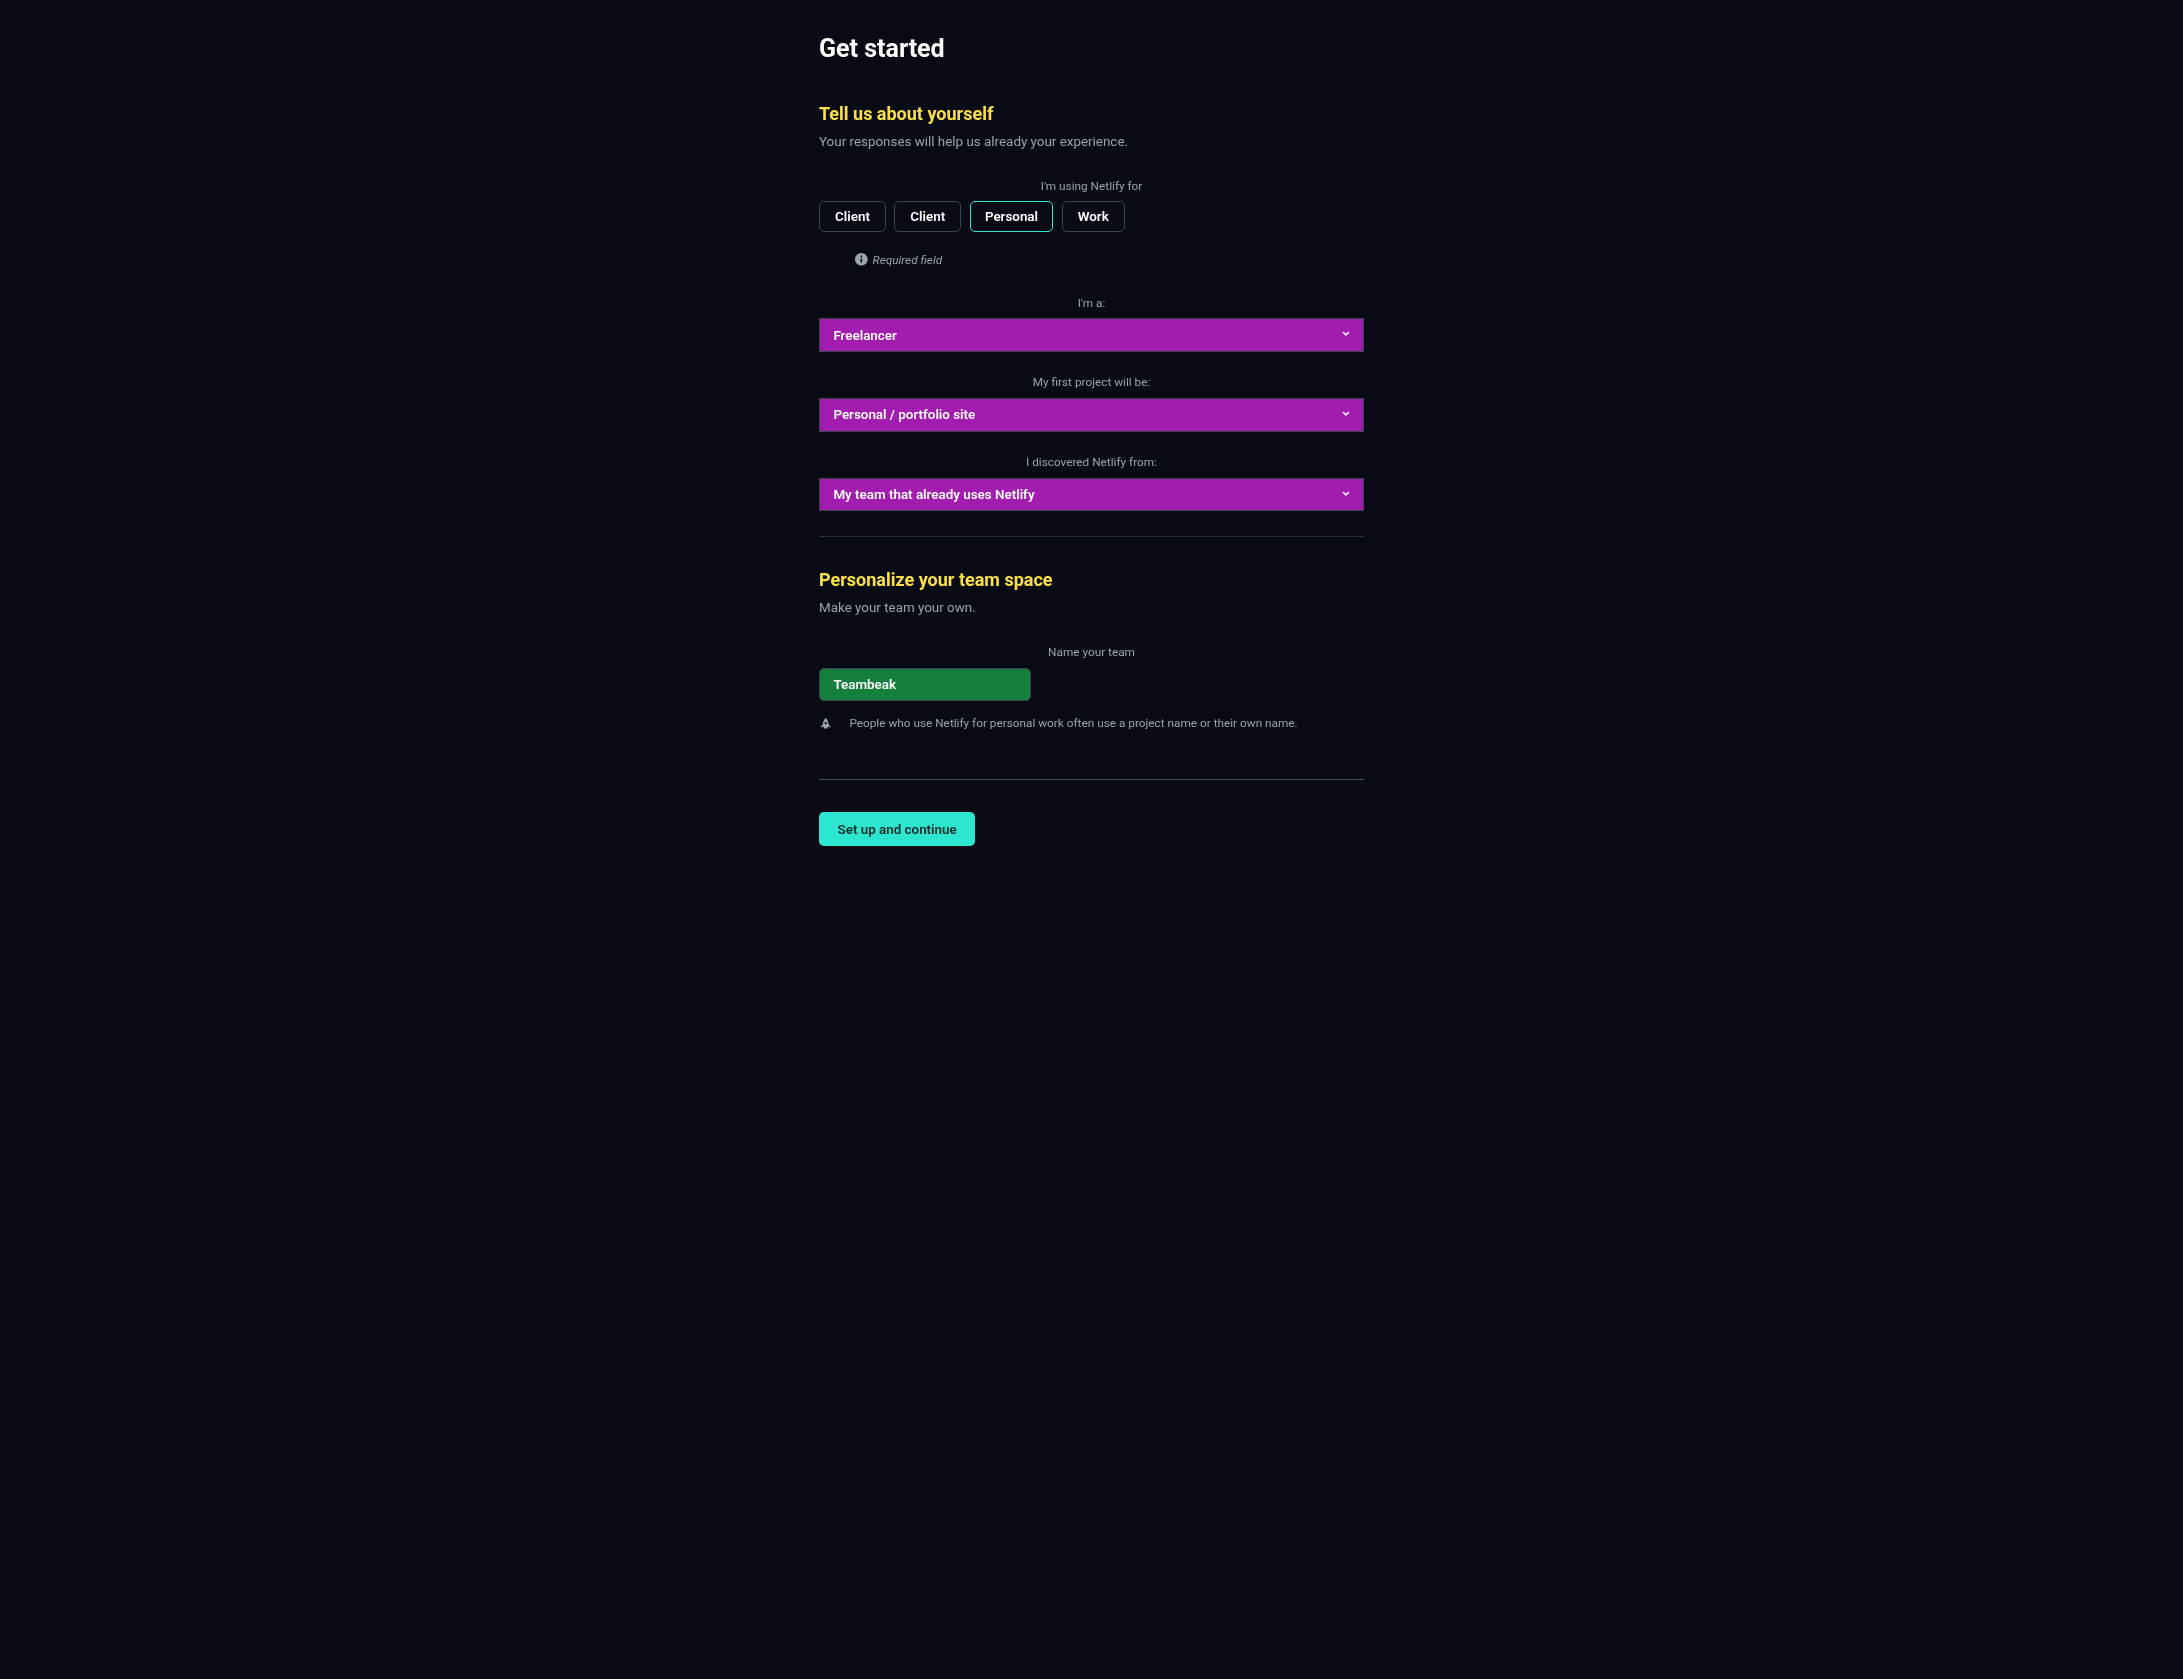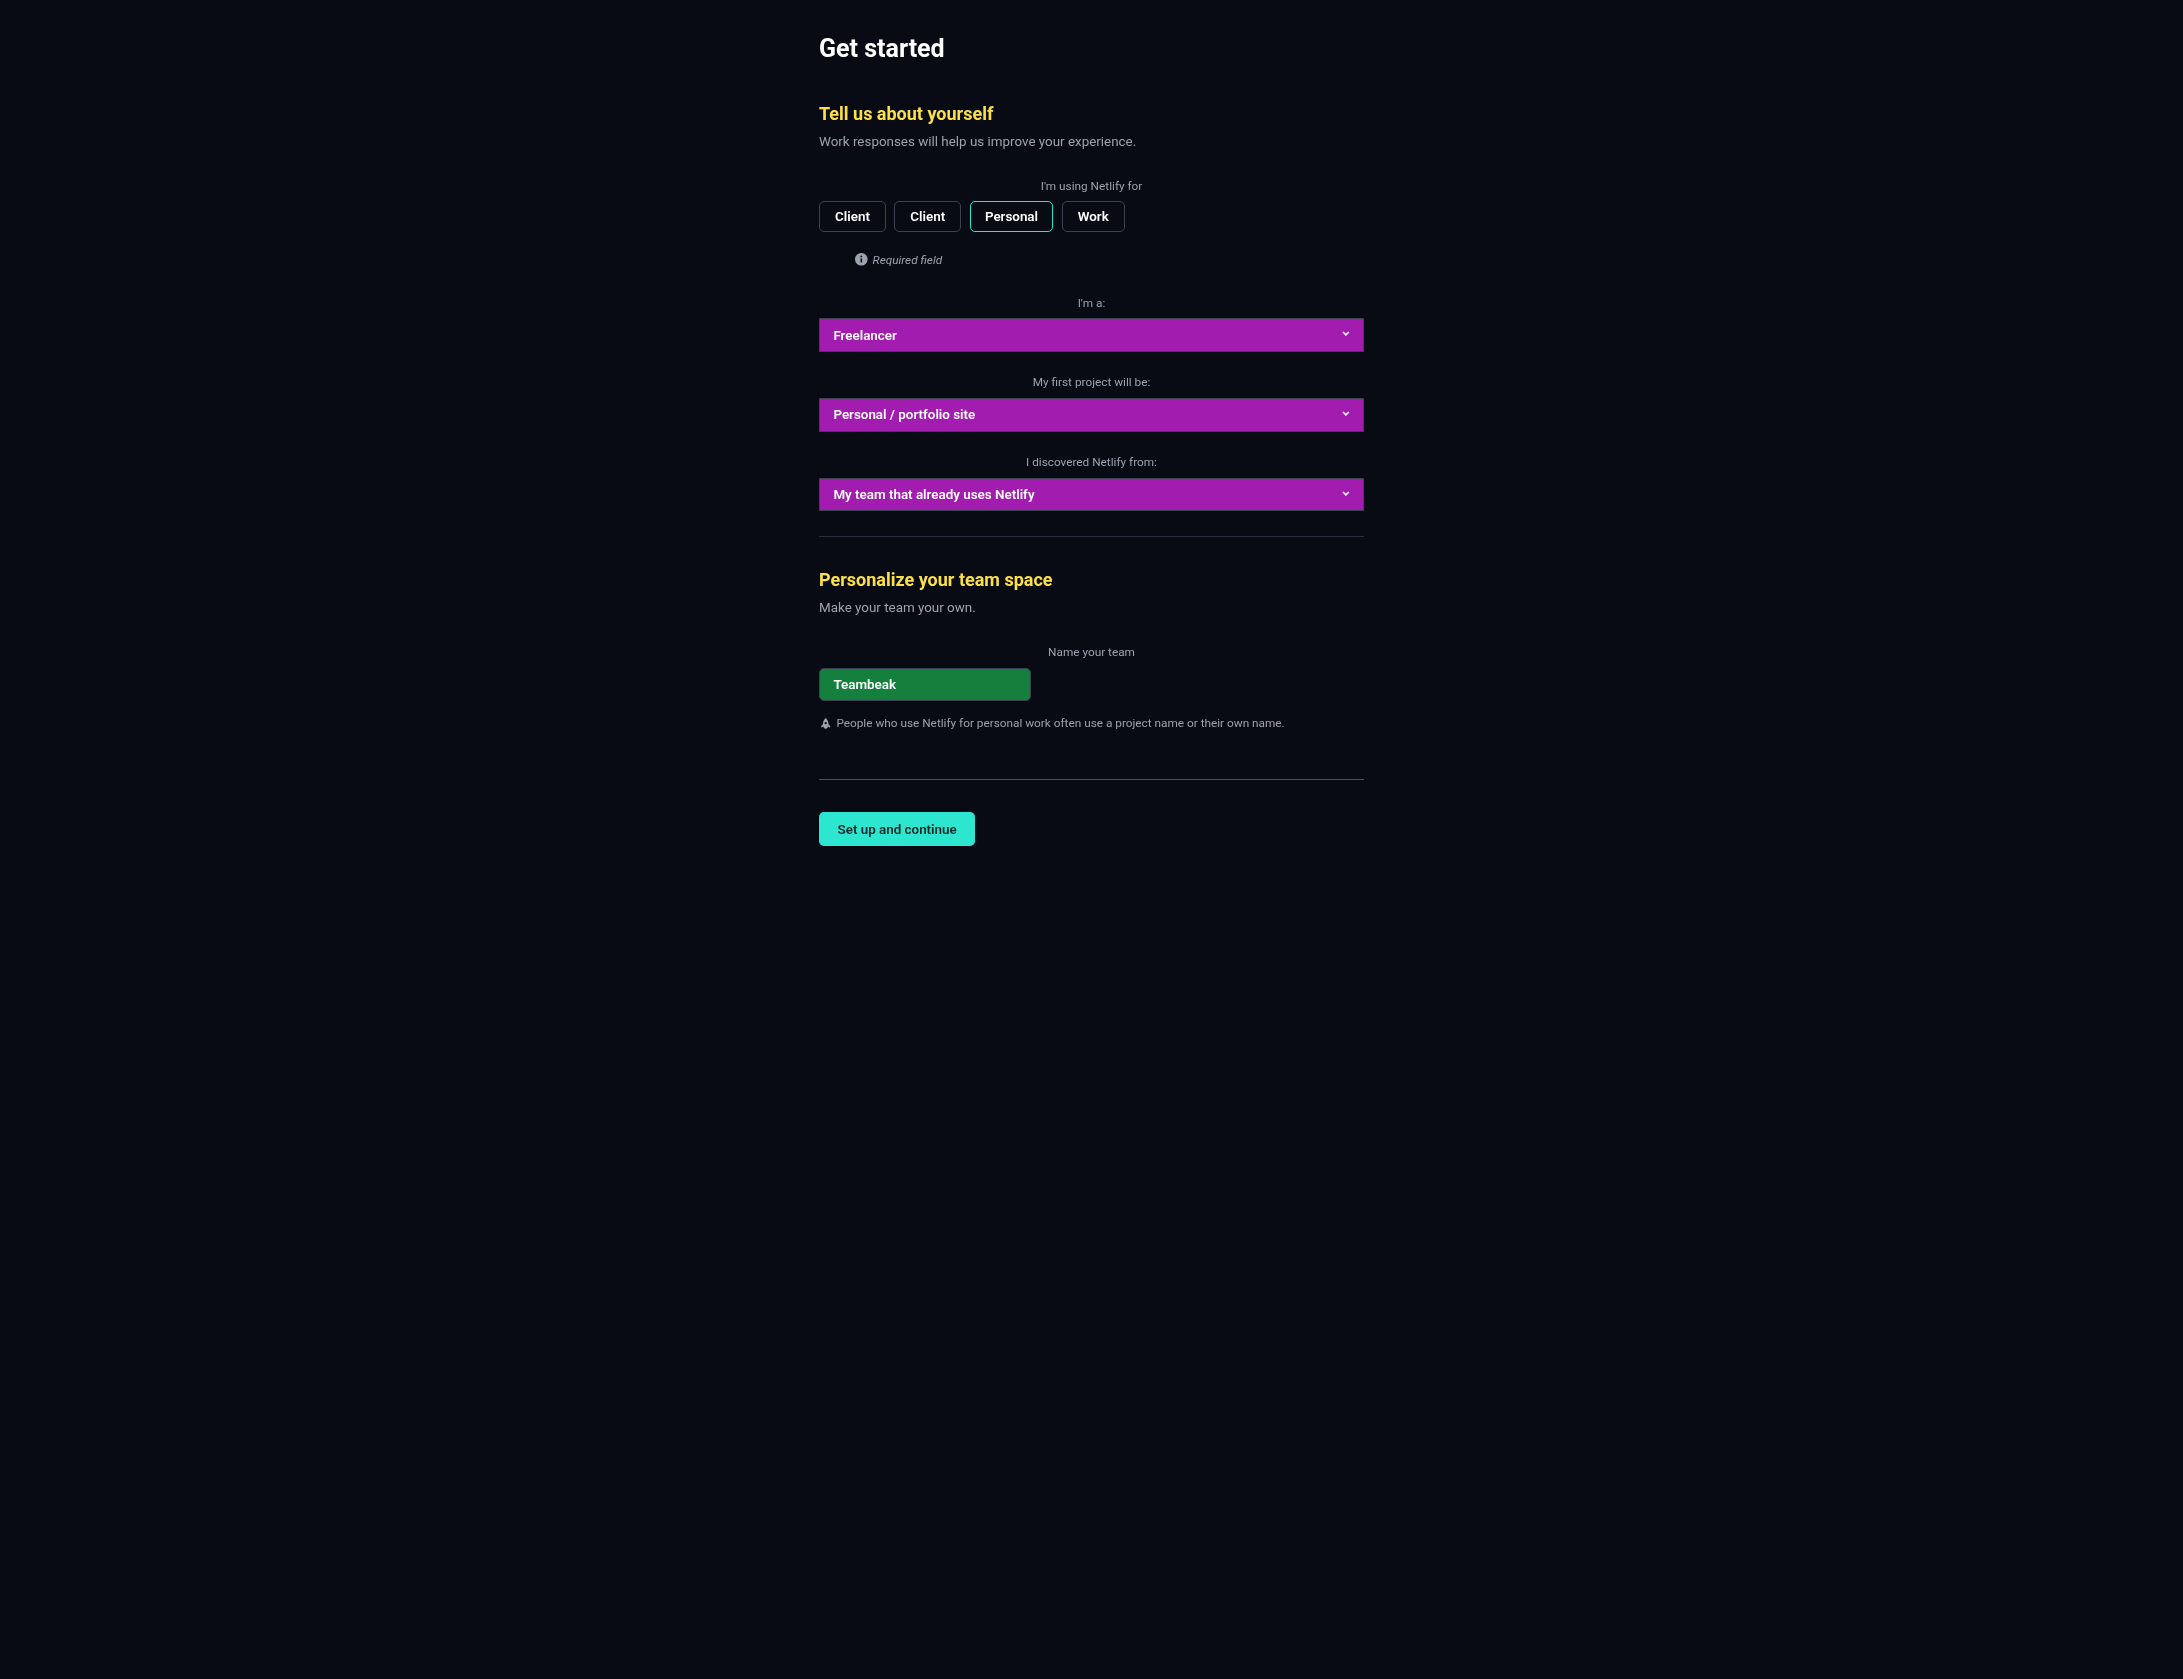--- a/index.html
+++ b/index.html
@@ -120,21 +120,21 @@
     color: #ffffff;
     font-size: 13.4px;
     font-weight: 600;
     padding: 8.4px 13.4px;
     border-radius: 5px;
     font-family: inherit;
   }
   .hint-row {
     display: flex;
     align-items: center;
-    gap: 4px;
+    gap: 17px;
     font-size: 11.8px;
     color: #9ba3af;
     margin-top: 15px;
   }
   .rocket-icon {
     width: 13.4px;
     height: 13.4px;
     flex-shrink: 0;
   }
   .divider-strong {
@@ -155,21 +155,21 @@
   }
 </style>
 </head>
 <body>
 
 <div class="container">
 
   <h1 class="page-title">Get started</h1>
 
   <h2 class="section-title">Tell us about yourself</h2>
-  <p class="section-subtitle">Work responses will help us improve your experience.</p>
+  <p class="section-subtitle">Your responses will help us already your experience.</p>
 
   <div class="form-group">
     <label class="field-label">I'm using Netlify for</label>
     <div class="radio-group">
       <button class="radio-btn">Client</button>
       <button class="radio-btn">Client</button>
       <button class="radio-btn selected">Personal</button>
       <button class="radio-btn">Work</button>
     </div>
     <div class="required-note">

